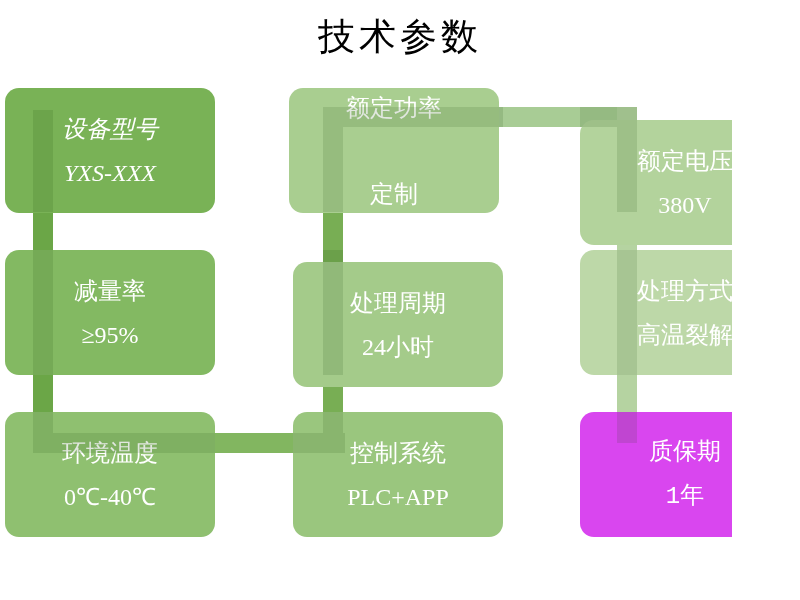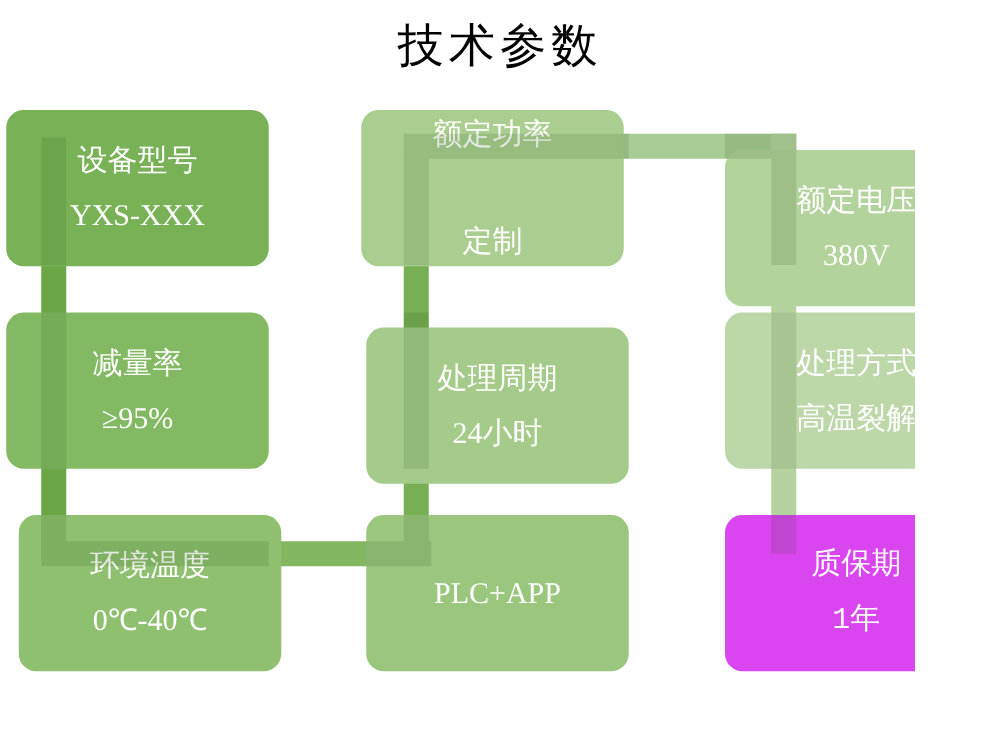--- a/index.html
+++ b/index.html
@@ -15,27 +15,27 @@
   .seg{position:absolute;z-index:0;}
   .card{
     position:absolute;z-index:1;width:210px;height:125px;border-radius:14px;
     display:flex;flex-direction:column;align-items:center;justify-content:center;
     row-gap:6px;color:#fff;text-align:center;
   }
   .card .label{font-size:24px;line-height:38px;z-index:3;}
   .card .value{font-size:24px;line-height:38px;z-index:3;}
   .ov{position:absolute;z-index:2;background:rgba(25,70,5,0.13);}
   
-  .p0{left:5px;  top:88px;}
+  .p0{left:5px;  top:88px;font-style:italic;}
   .p1{left:289px;top:88px;gap:48px;}
   .p2{left:580px;top:88px;}
   .p3{left:5px;  top:250px;}
   .p4{left:293px;top:262px;}
   .p5{left:580px;top:250px;text-align:center;}
-  .p6{left:15px;  top:412px;}
+  .p6{left:5px;  top:412px;}
   .p7{left:293px;top:412px;}
   .p8{left:580px;top:412px;}
   
   .segA{left:33px; top:108px;width:20px; height:345px;}
   .segB{left:33px; top:433px;width:312px;height:20px;}
   .segC{left:323px;top:108px;width:20px; height:345px;}
   .segD{left:323px;top:107px;width:314px;height:20px;}
   .segE{left:617px;top:107px;width:20px; height:336px;}
   
   .o1 {left:33px; top:110px;width:20px; height:102px;}
@@ -87,20 +87,21 @@
   </div>
   <div class="card p5" style="background: rgb(189, 216, 168);">
     <div class="label">处理方式</div>
     <div class="value">高温裂解</div>
   </div>
   <div class="card p6" style="background: rgb(143, 192, 112);">
     <div class="label">环境温度</div>
     <div class="value">0℃-40℃</div>
   </div>
   <div class="card p7" style="background: rgb(154, 198, 126);">
+    <div class="label">控制系统</div>
     <div class="value">PLC+APP</div>
   </div>
   <div class="card p8" style="background: #d946ef; font-family: Liberation Mono, monospace;">
     <div class="label">质保期</div>
     <div class="value">1年</div>
   </div>
 
   <div class="ov o1"></div>
   <div class="ov o2h"></div>
   <div class="ov o2v"></div>

